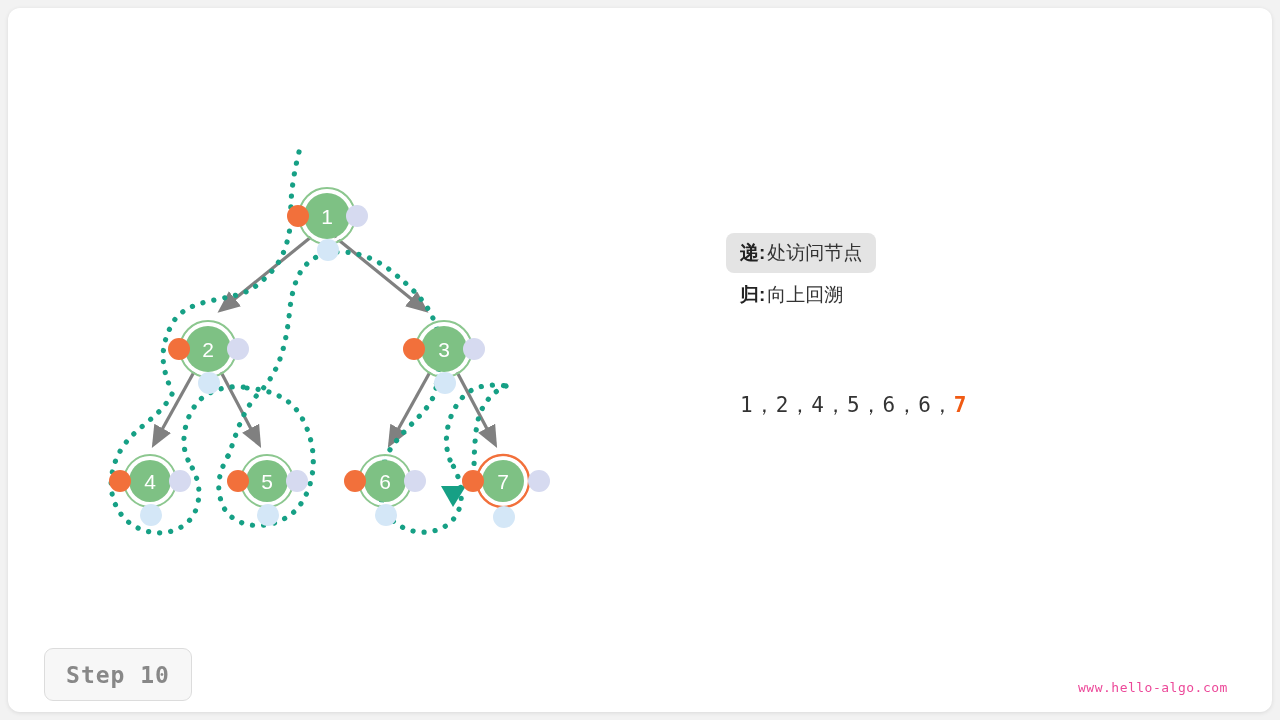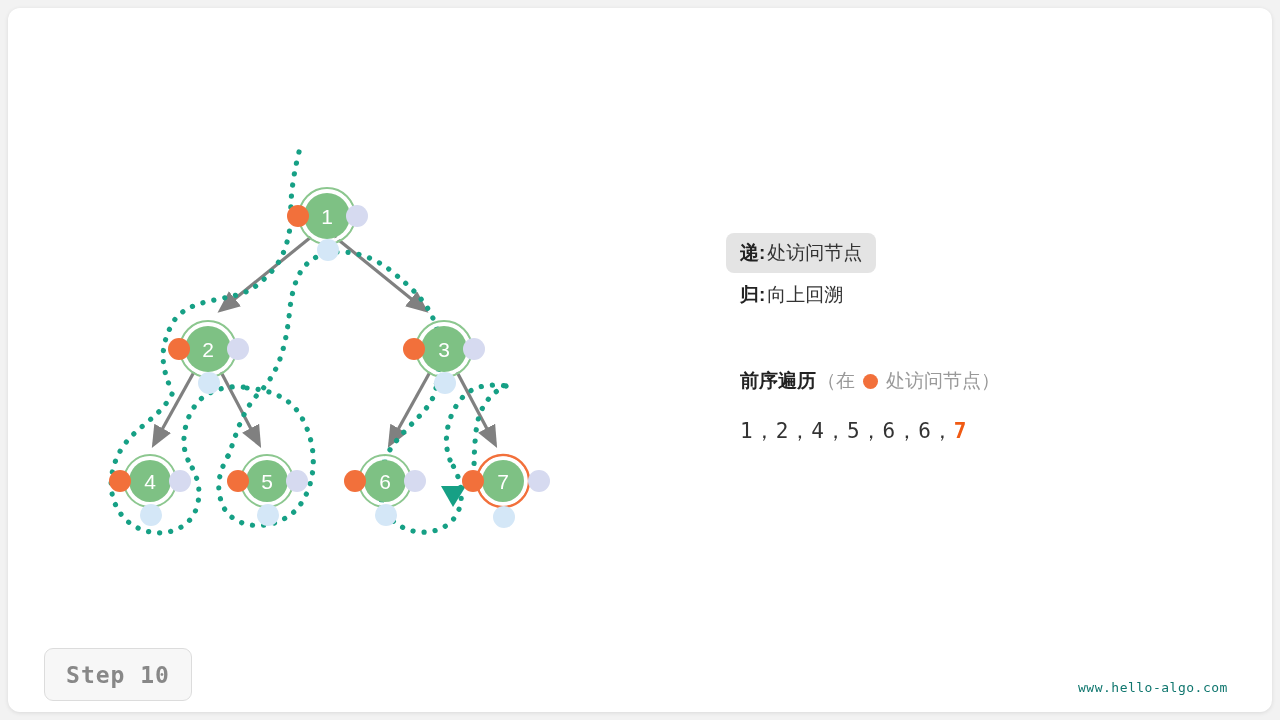--- a/index.html
+++ b/index.html
@@ -129,21 +129,21 @@
     letter-spacing: 1px;
     box-sizing: border-box;
   }
   
   .watermark {
     position: absolute;
     left: 1070px;
     top: 672px;
     font-family: "DejaVu Sans Mono", monospace;
     font-size: 13px;
-    color: #0f766e;
+    color: #ec4899;
     letter-spacing: 0.5px;
   }
 </style>
 </head>
 <body>
 
 <div id="root">
   <div class="canvas-card">
 
     <svg id="tree-svg" viewBox="0 0 1264 704">
@@ -256,26 +256,20 @@
       </div>
       <div class="legend-row">
         <span class="legend-plain">
           <span class="legend-key">归:</span>
           <span class="legend-val">向上回溯</span>
         </span>
       </div>
     </div>
 
     <div class="order-block">
-      <div class="order-title-row">
-        <span class="order-title">前序遍历</span>
-        <span class="order-note-l">（在</span>
-        <span class="order-dot"></span>
-        <span class="order-note-r">处访问节点）</span>
-      </div>
       <div class="order-seq">
         <span>1，2，4，5，6，6，</span><span class="cur">7</span>
       </div>
     </div>
 
     <div class="step-badge">
       <span>Step 10</span>
     </div>
 
     <div class="watermark">www.hello-algo.com</div>

